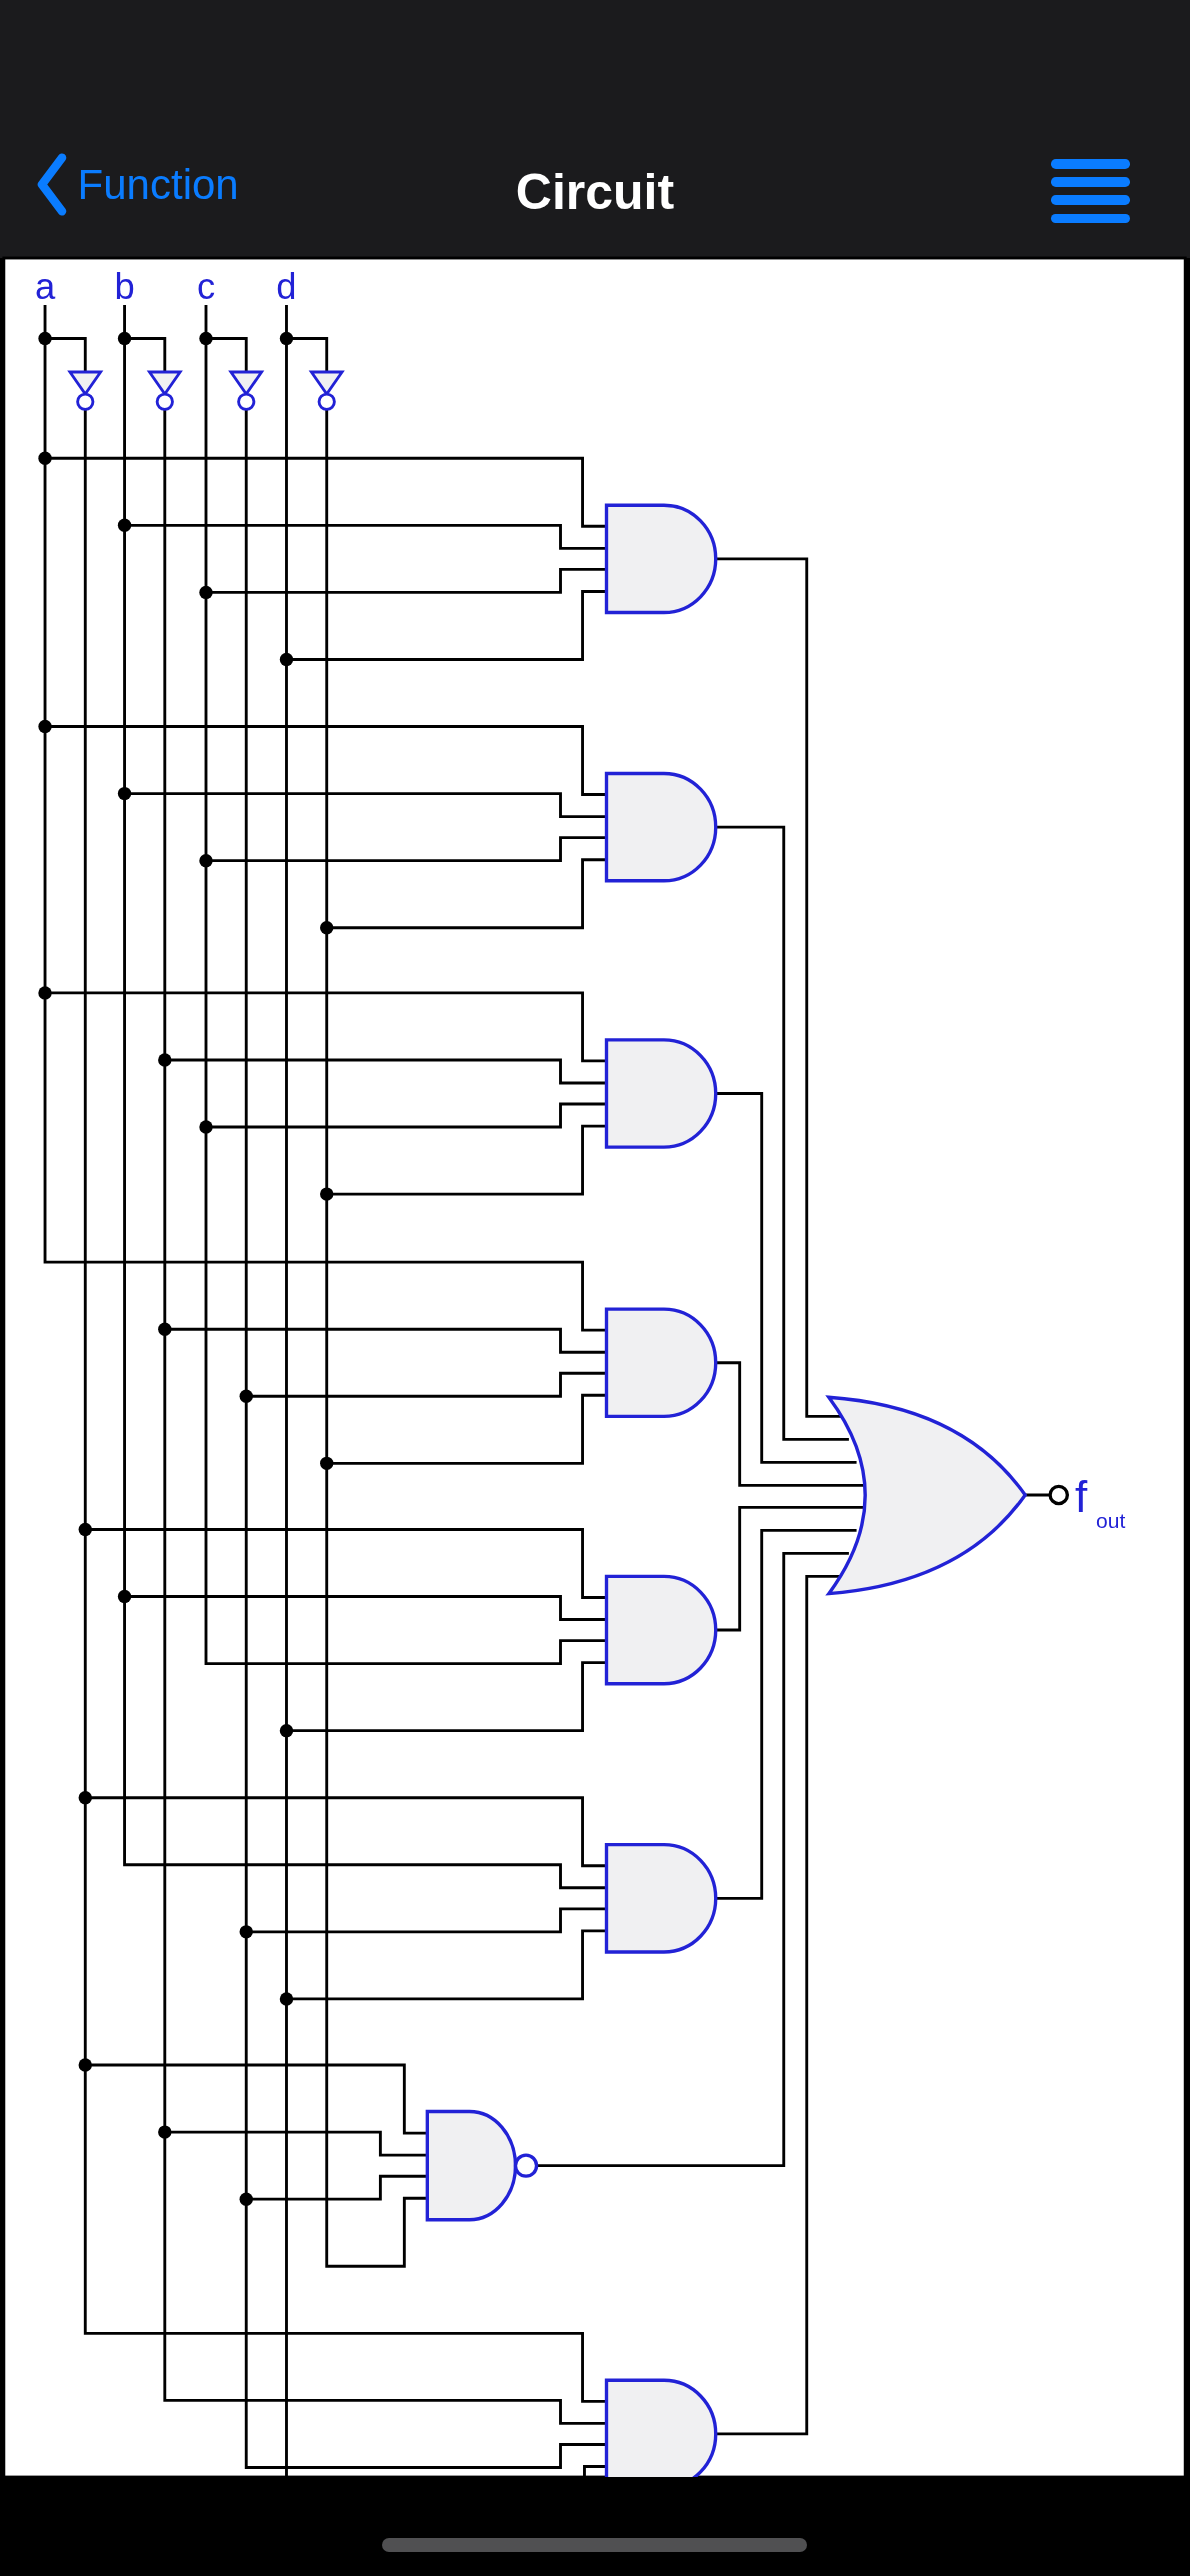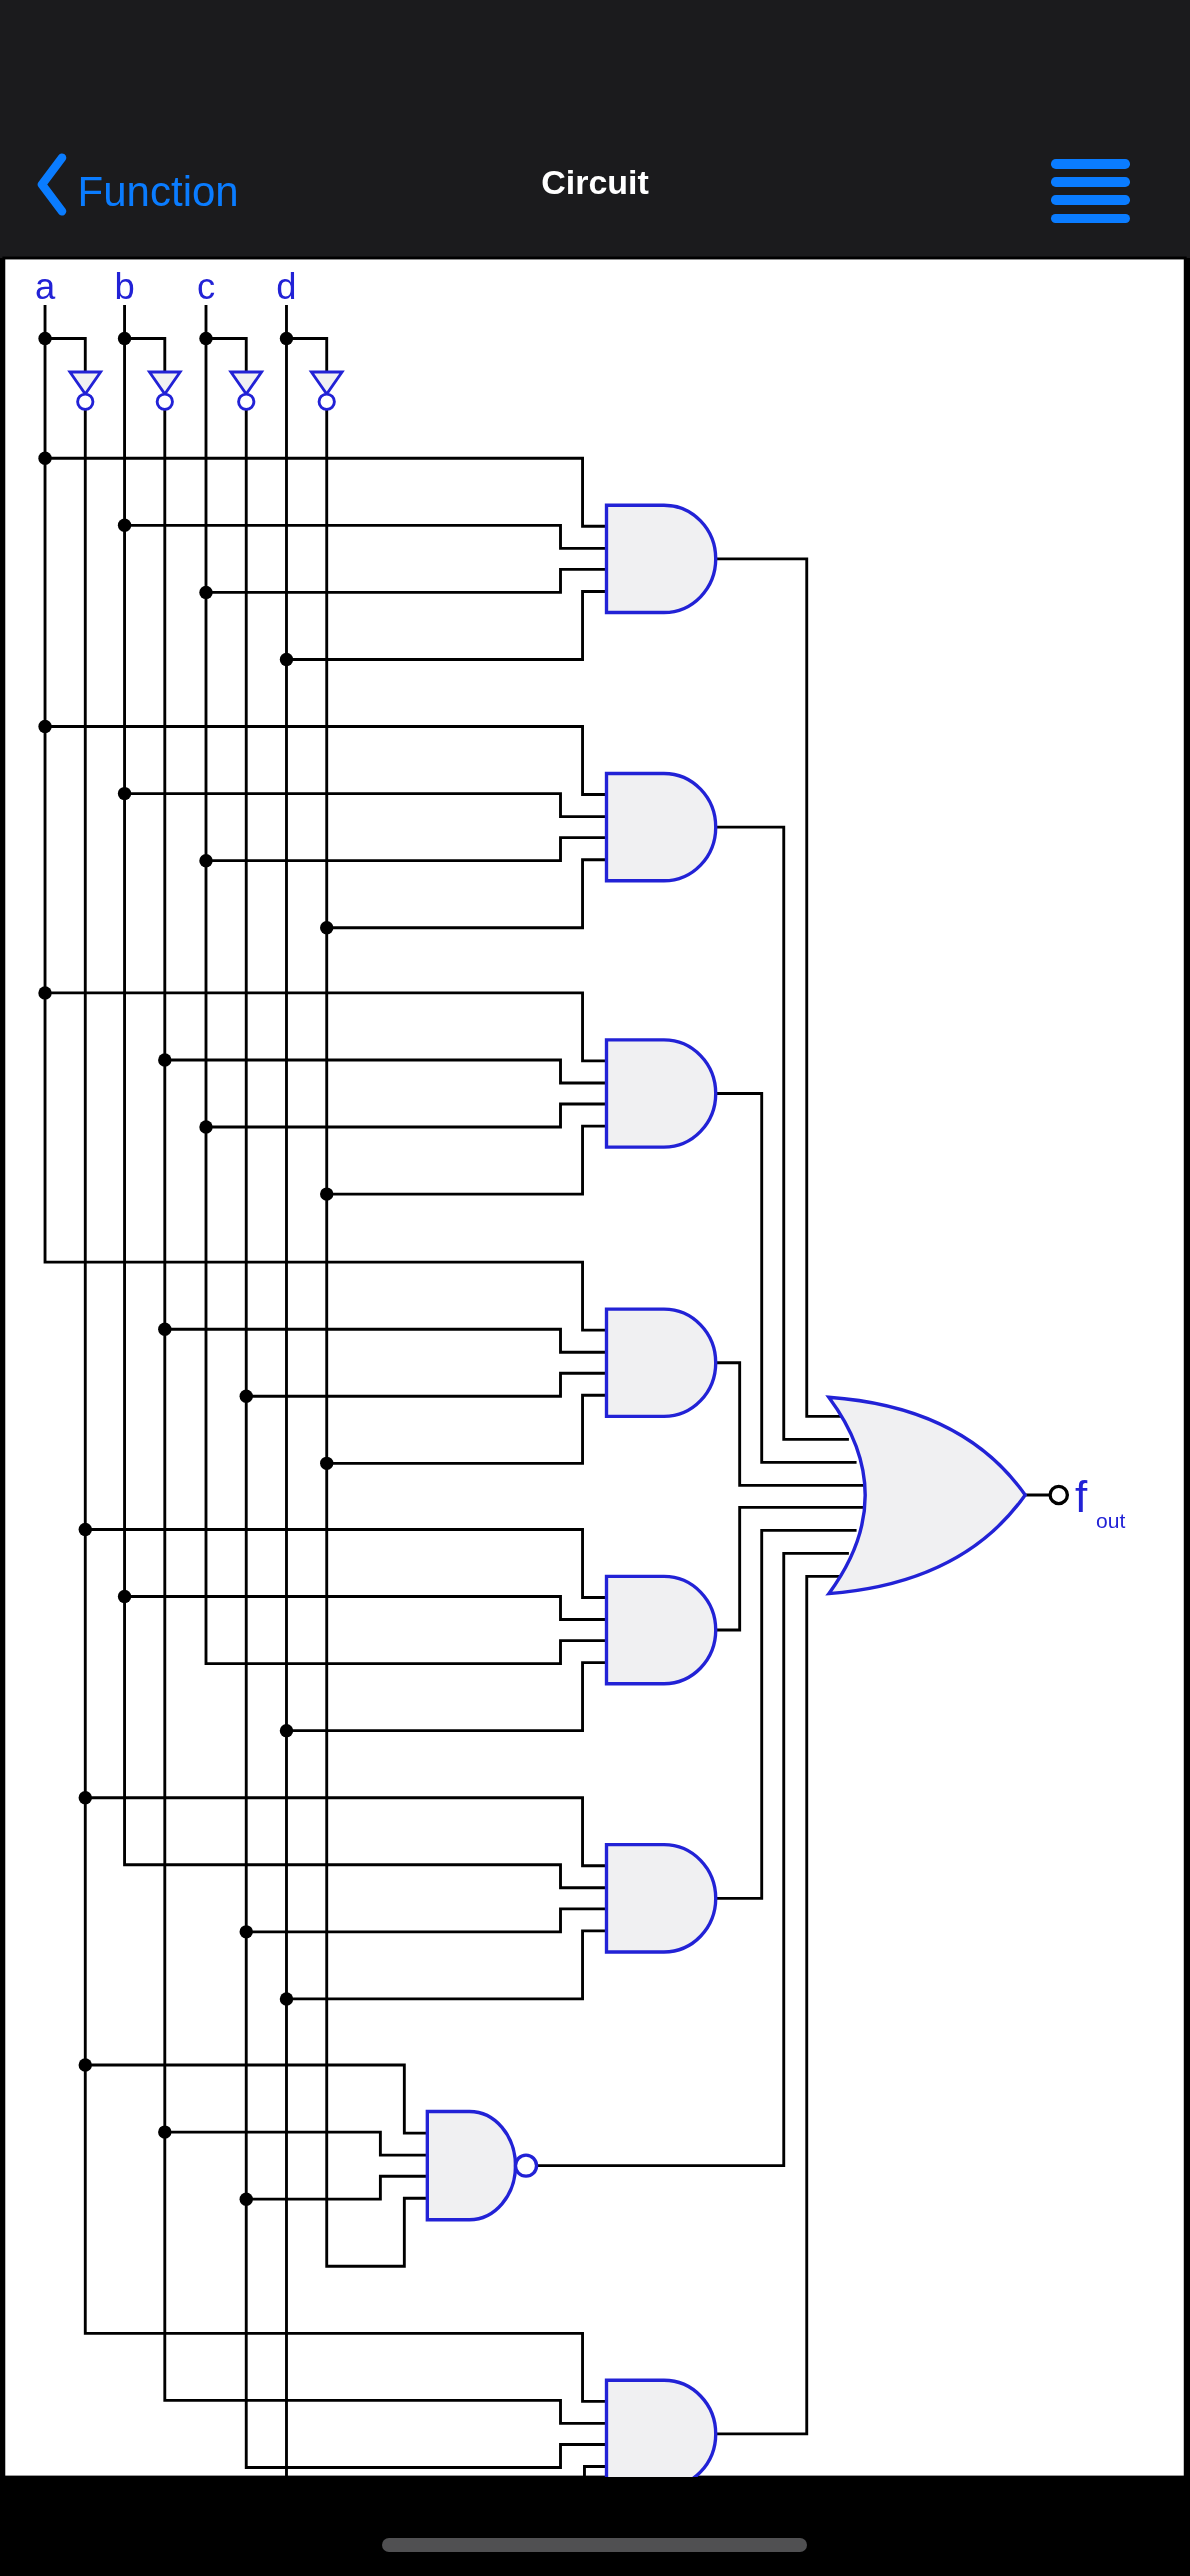--- a/index.html
+++ b/index.html
@@ -9,24 +9,24 @@
   .statusbar{position:absolute;left:0;top:0;width:1190px;height:88px;background:#000;}
   .time{position:absolute;left:104px;top:38px;width:115px;text-align:center;color:#fff;
         font-size:42px;font-weight:700;letter-spacing:1px;}
   .cell-dots{position:absolute;left:916px;top:69px;display:flex;gap:6.7px;}
   .cell-dots span{width:10.5px;height:10.5px;border-radius:2.9px;background:#3e3e42;display:block;}
   .wifi{position:absolute;left:984px;top:42px;}
   .battery{position:absolute;left:1050px;top:46px;width:73px;height:36px;}
   .batt-body{position:absolute;left:0;top:0;width:59px;height:35px;border:3.8px solid #93939a;border-radius:11.5px;}
   .batt-fill{position:absolute;left:4.8px;top:4.8px;width:50px;height:25px;border-radius:5.8px;background:#fff;}
   .batt-tip{position:absolute;left:67px;top:10.5px;width:6.7px;height:13.4px;border-radius:0 5.8px 5.8px 0;background:#93939a;}
-  .back{position:absolute;left:35px;top:153px;display:flex;align-items:flex-end;cursor:pointer;}
+  .back{position:absolute;left:35px;top:153px;display:flex;align-items:center;cursor:pointer;}
   .back-label{color:#0a7cff;font-size:42px;margin-left:9.6px;}
   .nav-title{position:absolute;left:0;top:163px;width:1190px;text-align:center;color:#fff;
-             font-size:34px;font-weight:700;}
+             font-size:50px;font-weight:700;}
   .menu{position:absolute;left:1051px;top:159px;display:flex;flex-direction:column;gap:8.6px;cursor:pointer;}
   .menu span{display:block;width:79px;height:9.6px;border-radius:4.8px;background:#0a7cff;}
   #circuit-svg{position:absolute;left:0;top:0;}
   #circuit-svg text{font-family:"Liberation Sans",sans-serif;}
   .home-indicator{position:absolute;left:382px;top:2538px;width:425px;height:14.4px;border-radius:7.7px;background:#505052;}
 </style>
 </head>
 <body>
 
 <div class="stage">

